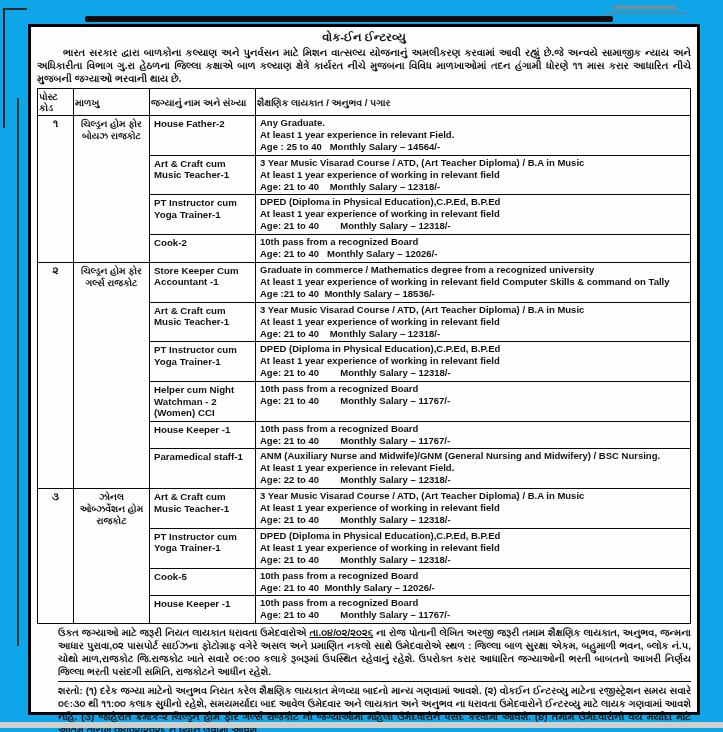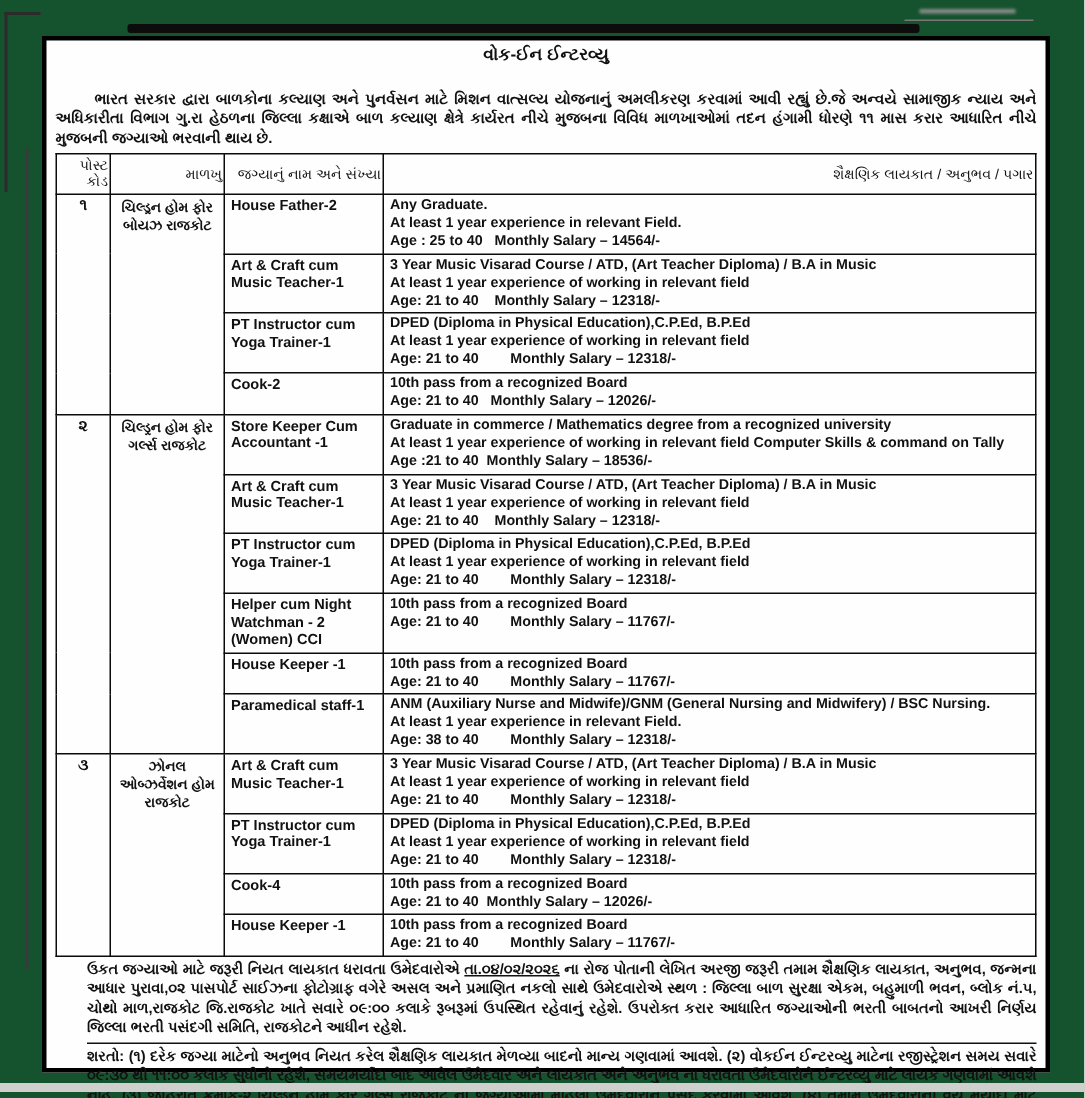--- a/index.html
+++ b/index.html
@@ -4,44 +4,44 @@
 <style>
   html,body { margin:0; padding:0; }
   body {
     width:723px; height:732px;
     background:#ffffff;
     font-family:"Liberation Sans", sans-serif;
     color:#111;
     position:relative;
     overflow:hidden;
   }
-  .page { position:relative; width:723px; height:732px; background:#14532d; overflow:hidden; }
+  .page { position:relative; width:723px; height:732px; background:#0ea5e9; overflow:hidden; }
 
   
   .top-bar { position:absolute; left:85px; top:16px; width:528px; height:6px; background:#0c0c0c; border-radius:2px; }
   .corner-note { position:absolute; right:34px; top:3px; width:86px; height:10px; border-bottom:1px solid #777; }
   .corner-note i { position:absolute; left:10px; top:3px; width:64px; height:3px; background:#8a8a8a; filter:blur(1px); }
   .corner-bracket { position:absolute; left:3px; top:8px; width:22px; height:118px; border-left:2px solid #2b2b2b; border-top:2px solid #2b2b2b; }
   .left-line { position:absolute; left:17px; top:98px; width:2px; height:548px; background:#3a3a3a; }
   .bottom-strip { position:absolute; left:0; top:722px; width:723px; height:6px; background:#cfcfcd; }
 
   
   .doc-frame {
     position:absolute; left:28px; top:24px; width:672px; height:691px;
     background:#fefefe; border:3px solid #000; box-sizing:border-box;
     padding:3px 6px 0 6px;
   }
   .title    { text-align:center; font-weight:bold; font-size:11.5px; line-height:14px; }
   .subtitle { text-align:center; font-weight:bold; font-size:11px;   line-height:14px; }
-  .intro    { font-size:10px; line-height:13px; text-align:justify; font-weight:600; text-indent:26px; margin-top:16px; }
+  .intro    { font-size:10px; line-height:13px; text-align:justify; font-weight:600; text-indent:26px; margin-top:2px; }
 
   table.jobs { width:100%; border-collapse:collapse; margin-top:3px; table-layout:fixed; }
   table.jobs th, table.jobs td { border:1.6px solid #0a0a0a; vertical-align:top; }
   table.jobs th {
-    font-size:9.5px; font-weight:normal; text-align:right; vertical-align:middle;
+    font-size:9.5px; font-weight:bold; text-align:left; vertical-align:middle;
     padding:2px 1px; line-height:11px;
   }
   col.c-code { width:36px; } col.c-struct { width:76px; } col.c-post { width:106px; }
   td.code      { text-align:center; vertical-align:middle; font-size:10.5px; font-weight:bold; }
   td.structure { text-align:center; vertical-align:middle; font-size:9.3px; font-weight:bold; padding:2px 5px; line-height:12px; }
   td.post      { font-weight:bold; font-size:9.7px; vertical-align:middle; line-height:11.5px; padding:2px 4px; }
   td.qual      { font-size:9.5px; font-weight:bold; line-height:11.9px; padding:1px 4px 2px 4px; }
   td.qual div  { white-space:pre-wrap; }
 
   .footer-para { font-size:9.8px; line-height:13px; text-align:justify; font-weight:600; margin-top:2px;margin-left:21px; }
@@ -150,21 +150,21 @@
             <td class="qual">
               <div>10th pass from a recognized Board</div>
               <div>Age: 21 to 40        Monthly Salary – 11767/-</div>
             </td>
           </tr>
           <tr>
             <td class="post">Paramedical staff-1</td>
             <td class="qual">
               <div>ANM (Auxiliary Nurse and Midwife)/GNM (General Nursing and Midwifery) / BSC Nursing.</div>
               <div>At least 1 year experience in relevant Field.</div>
-              <div>Age: 38 to 40        Monthly Salary – 12318/-</div>
+              <div>Age: 22 to 40        Monthly Salary – 12318/-</div>
             </td>
           </tr>
           <tr>
             <td class="code" rowspan="4">૩</td>
             <td class="structure" rowspan="4">ઝોનલ ઓબ્ઝર્વેશન હોમ રાજકોટ</td>
             <td class="post">Art &amp; Craft cum Music Teacher-1</td>
             <td class="qual">
               <div>3 Year Music Visarad Course / ATD, (Art Teacher Diploma) / B.A in Music</div>
               <div>At least 1 year experience of working in relevant field</div>
               <div>Age: 21 to 40        Monthly Salary – 12318/-</div>
@@ -172,21 +172,21 @@
           </tr>
           <tr>
             <td class="post">PT Instructor cum Yoga Trainer-1</td>
             <td class="qual">
               <div>DPED (Diploma in Physical Education),C.P.Ed, B.P.Ed</div>
               <div>At least 1 year experience of working in relevant field</div>
               <div>Age: 21 to 40        Monthly Salary – 12318/-</div>
             </td>
           </tr>
           <tr>
-            <td class="post">Cook-4</td>
+            <td class="post">Cook-5</td>
             <td class="qual">
               <div>10th pass from a recognized Board</div>
               <div>Age: 21 to 40  Monthly Salary – 12026/-</div>
             </td>
           </tr>
           <tr>
             <td class="post">House Keeper -1</td>
             <td class="qual">
               <div>10th pass from a recognized Board</div>
               <div>Age: 21 to 40        Monthly Salary – 11767/-</div>

